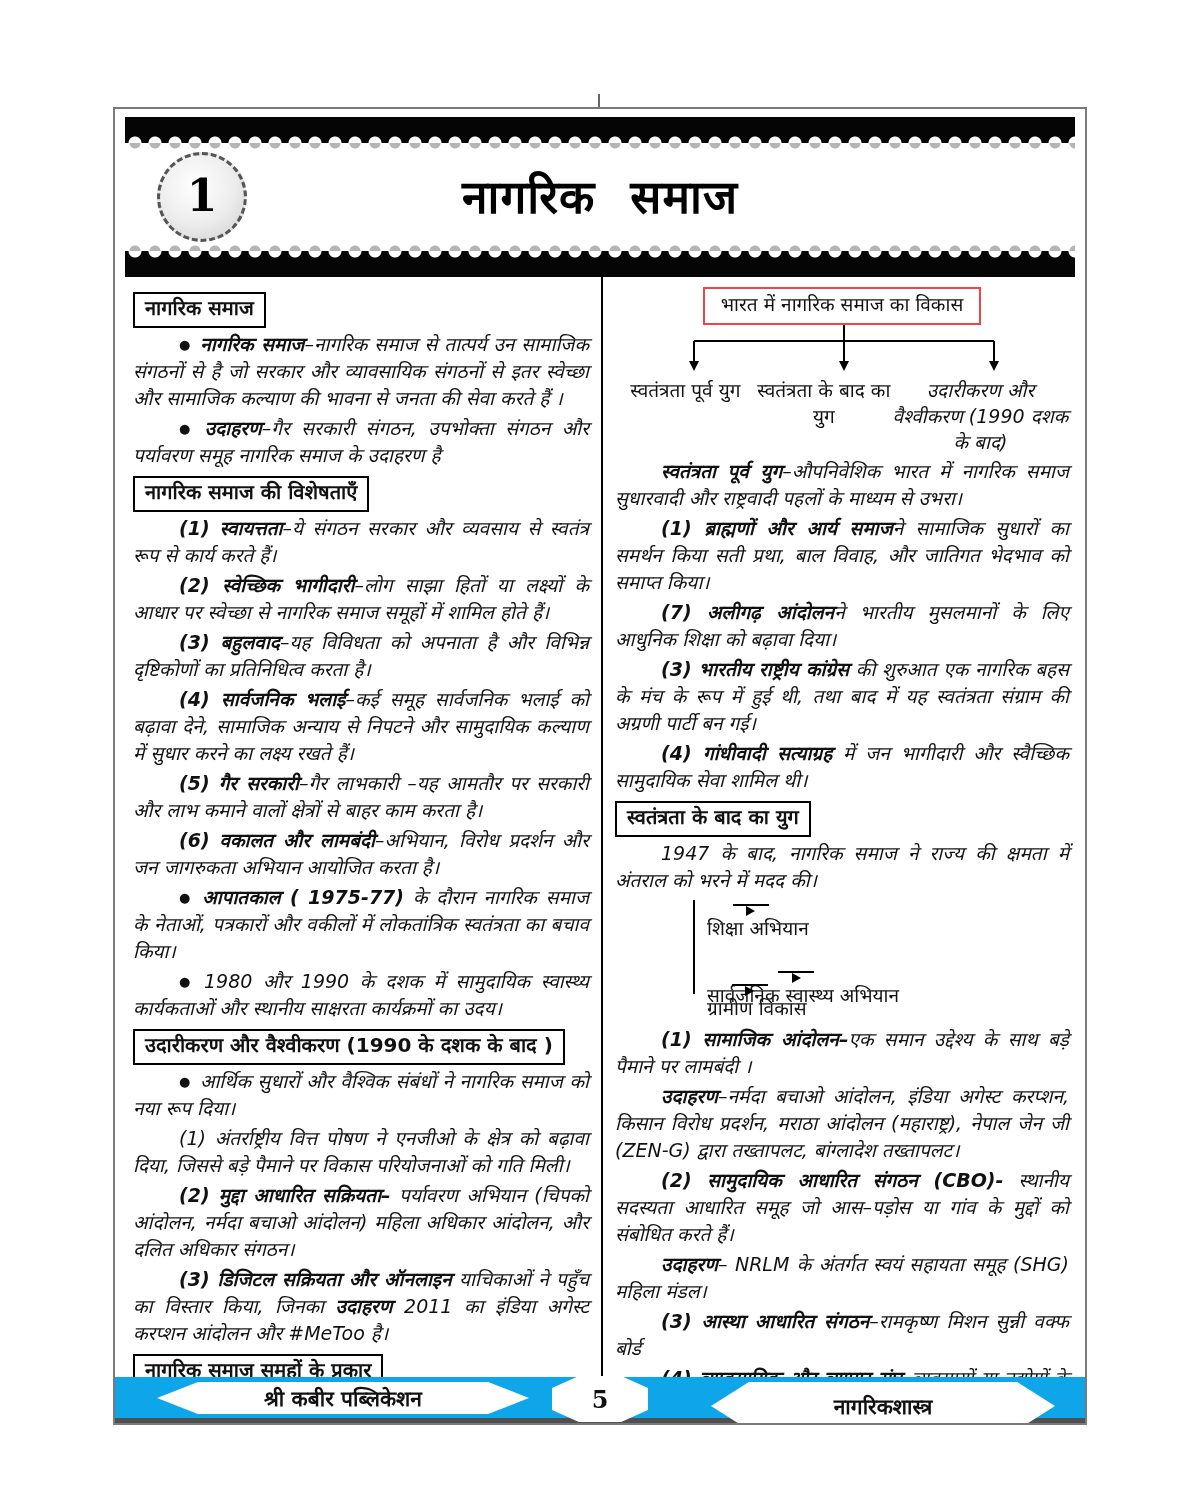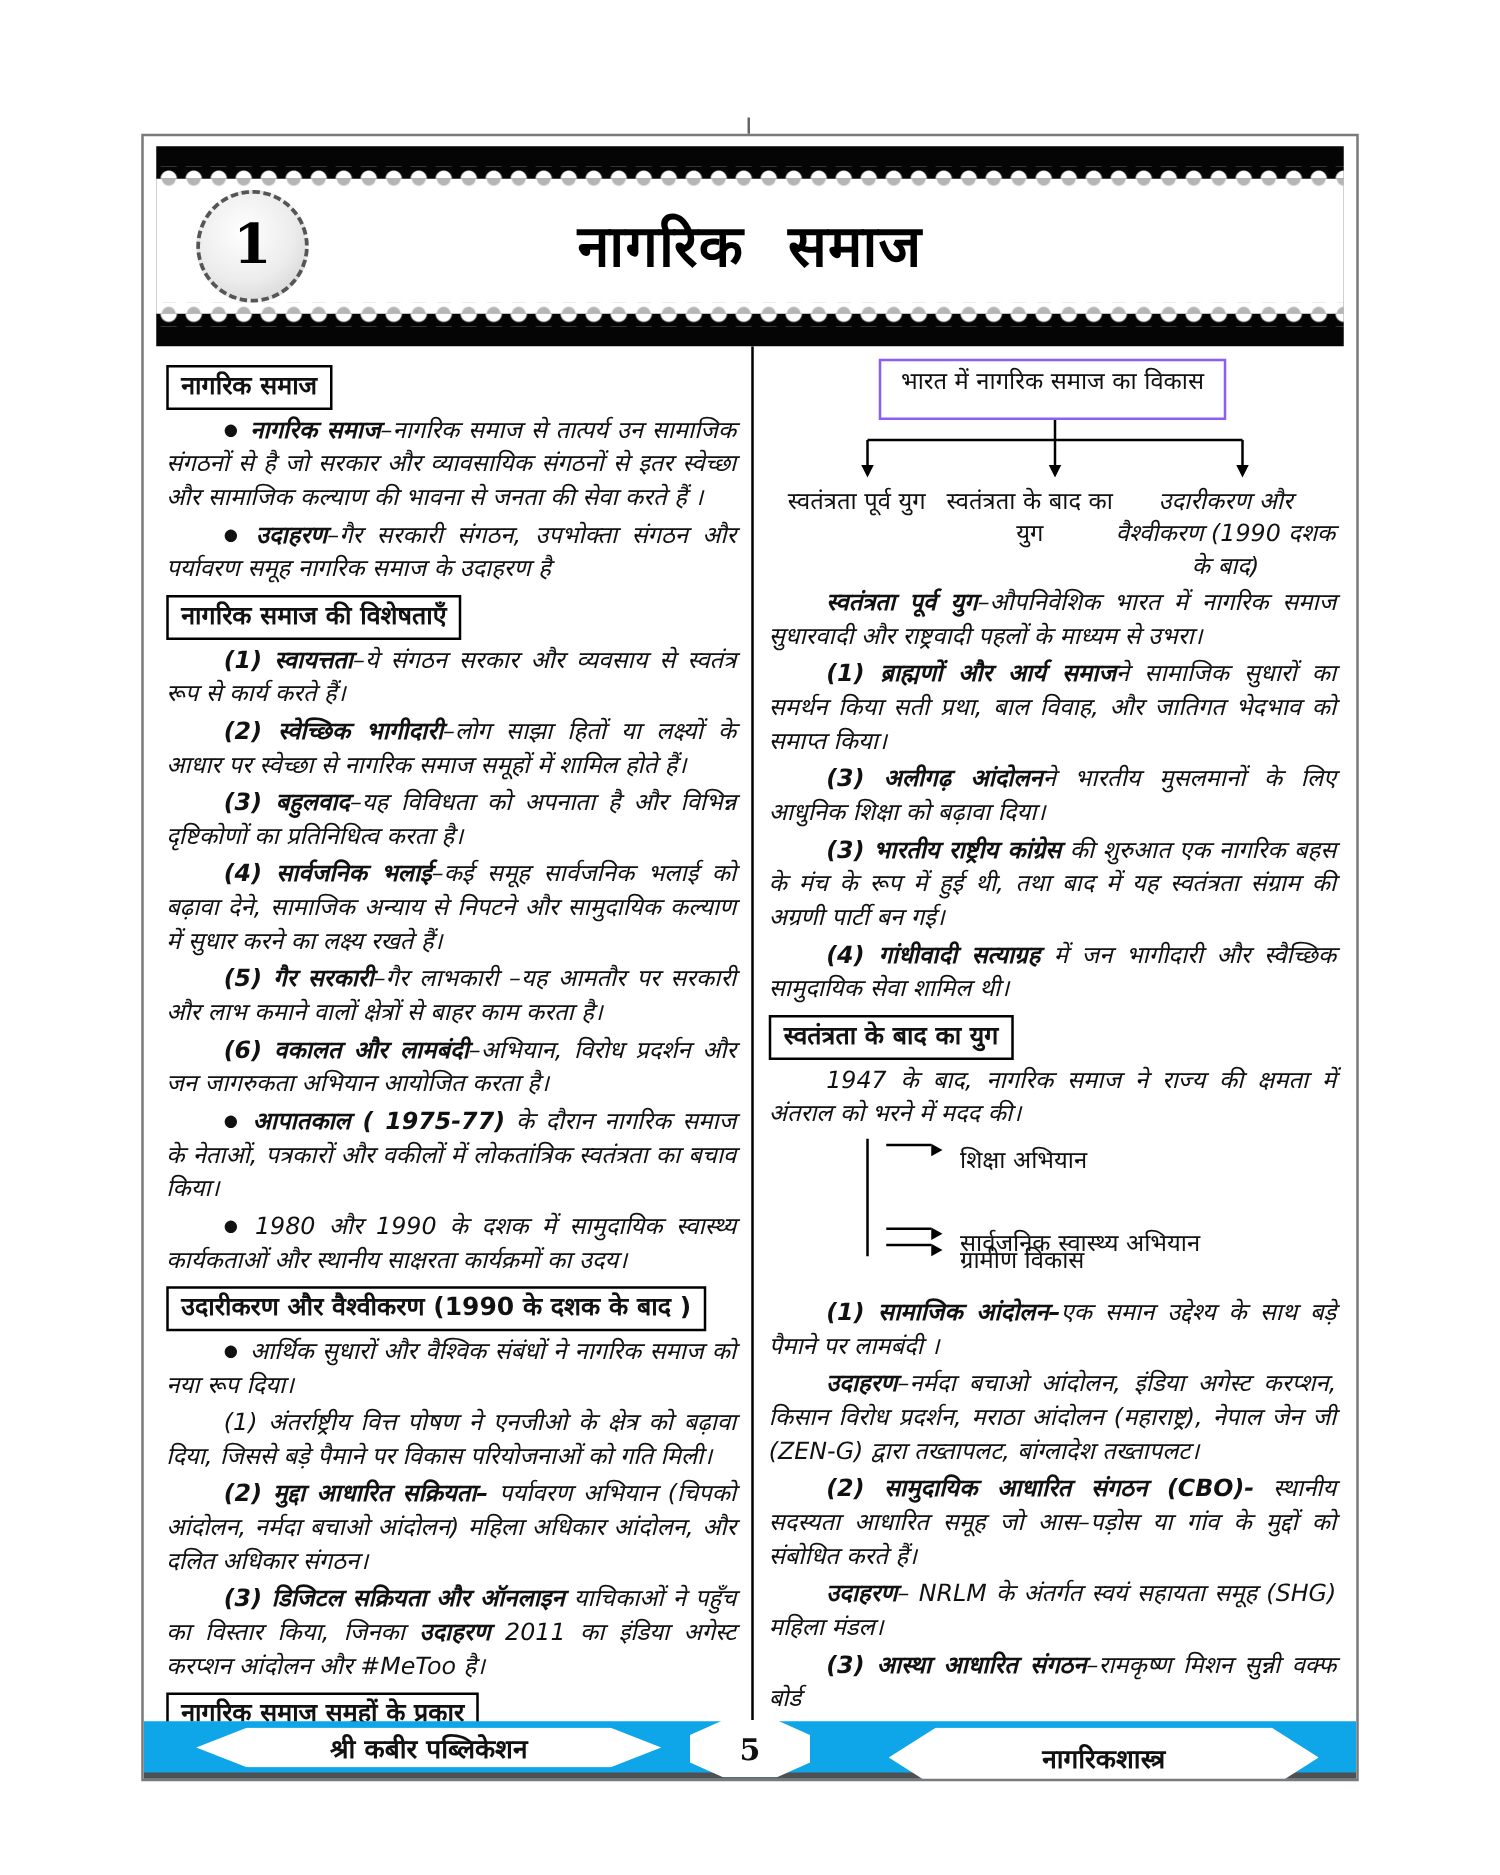--- a/index.html
+++ b/index.html
@@ -45,30 +45,30 @@
   .heading-box{
     display:inline-block;border:2px solid #000;padding:1px 10px 4px;
     font-weight:bold;font-size:20px;line-height:27px;background:#fff;
   }
   .para{font-size:19px;line-height:27px;text-align:justify;text-indent:46px;margin:3px 0;font-style:italic;}
   .para .sb{font-weight:bold;}
   .bullet-marker{font-size:13px;vertical-align:2px;margin-right:9px;}
   
   .diagram{margin:2px 0 2px;}
   .diagram-box-row{text-align:center;}
-  .diagram-box{display:inline-block;border:2px solid #8b5cf6;padding:2px 16px 17px;font-size:19px;font-weight:500;}
+  .diagram-box{display:inline-block;border:2px solid #ef4444;padding:2px 16px 6px;font-size:19px;font-weight:500;}
   .diagram-svg{display:block;margin:0 auto;}
   .diagram-labels{display:flex;font-size:19px;line-height:26px;text-align:center;margin-top:2px;}
   .dlab0{width:31%;white-space:nowrap;}
   .dlab1{width:30%;}
   .dlab2{width:39%;font-style:italic;}
   
   .tree{position:relative;margin:6px 0 8px 78px;height:118px;}
   .trunk{position:absolute;left:0;top:0;width:2px;height:94px;background:#000;}
-  .tree-row{position:absolute;left:16px;display:flex;align-items:flex-start;}
+  .tree-row{position:absolute;left:0;display:flex;align-items:center;flex-direction:column;}
   .tree-row.r0{top:4px;}
   .tree-row.r1{top:44px;margin-top:27px;}
   .tree-row.r2{top:84px;}
   .h-line{width:36px;height:2px;background:#000;}
   .arrow-head{width:0;height:0;border-top:5px solid transparent;border-bottom:5px solid transparent;border-left:9px solid #000;}
   .tree-label{margin-left:14px;font-size:19px;white-space:nowrap;transform:translateY(-1px);}
   
   .footer{
     position:absolute;left:0;right:0;bottom:0;height:46px;background:#0ea5e9;
     border-bottom:5px solid #505050;box-sizing:border-box;
@@ -133,21 +133,21 @@
             </svg>
           </div>
           <div class="diagram-labels">
             <div class="dlab0">स्वतंत्रता पूर्व युग</div>
             <div class="dlab1">स्वतंत्रता के बाद का युग</div>
             <div class="dlab2">उदारीकरण और वैश्वीकरण (1990 दशक के बाद)</div>
           </div>
         </div>
         <div class="para"><span class="sb">स्वतंत्रता पूर्व युग</span><span>–औपनिवेशिक भारत में नागरिक समाज सुधारवादी और राष्ट्रवादी पहलों के माध्यम से उभरा।</span></div>
         <div class="para"><span class="sb">(1) ब्राह्मणों और आर्य समाज</span><span>ने सामाजिक सुधारों का समर्थन किया सती प्रथा, बाल विवाह, और जातिगत भेदभाव को समाप्त किया।</span></div>
-        <div class="para"><span class="sb">(3) अलीगढ़ आंदोलन</span><span>ने भारतीय मुसलमानों के लिए आधुनिक शिक्षा को बढ़ावा दिया।</span></div>
+        <div class="para"><span class="sb">(7) अलीगढ़ आंदोलन</span><span>ने भारतीय मुसलमानों के लिए आधुनिक शिक्षा को बढ़ावा दिया।</span></div>
         <div class="para"><span class="sb">(3) भारतीय राष्ट्रीय कांग्रेस</span><span> की शुरुआत एक नागरिक बहस के मंच के रूप में हुई थी, तथा बाद में यह स्वतंत्रता संग्राम की अग्रणी पार्टी  बन गई।</span></div>
         <div class="para"><span class="sb">(4) गांधीवादी सत्याग्रह</span><span> में जन भागीदारी और स्वैच्छिक सामुदायिक सेवा शामिल थी।</span></div>
         <div class="hbox-wrap"><div class="heading-box">स्वतंत्रता के बाद का युग</div></div>
         <div class="para"><span>1947 के बाद, नागरिक समाज ने राज्य की क्षमता में अंतराल को भरने में मदद की।</span></div>
         <div class="tree">
           <div class="trunk"></div>
           <div class="tree-row r0">
             <span class="h-line"></span>
             <span class="arrow-head"></span>
             <span class="tree-label">शिक्षा अभियान</span>

